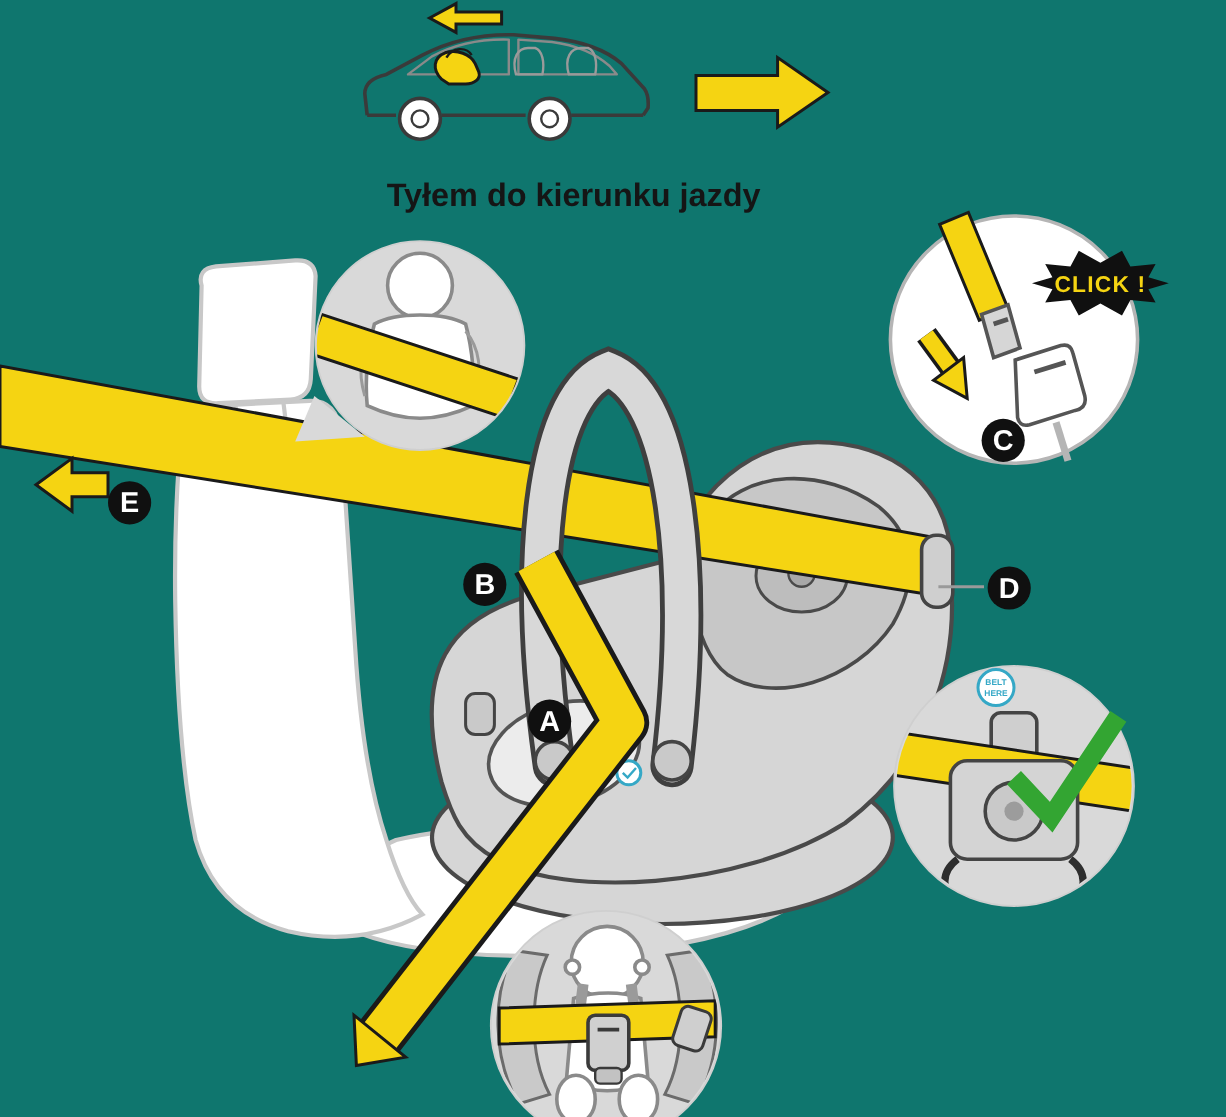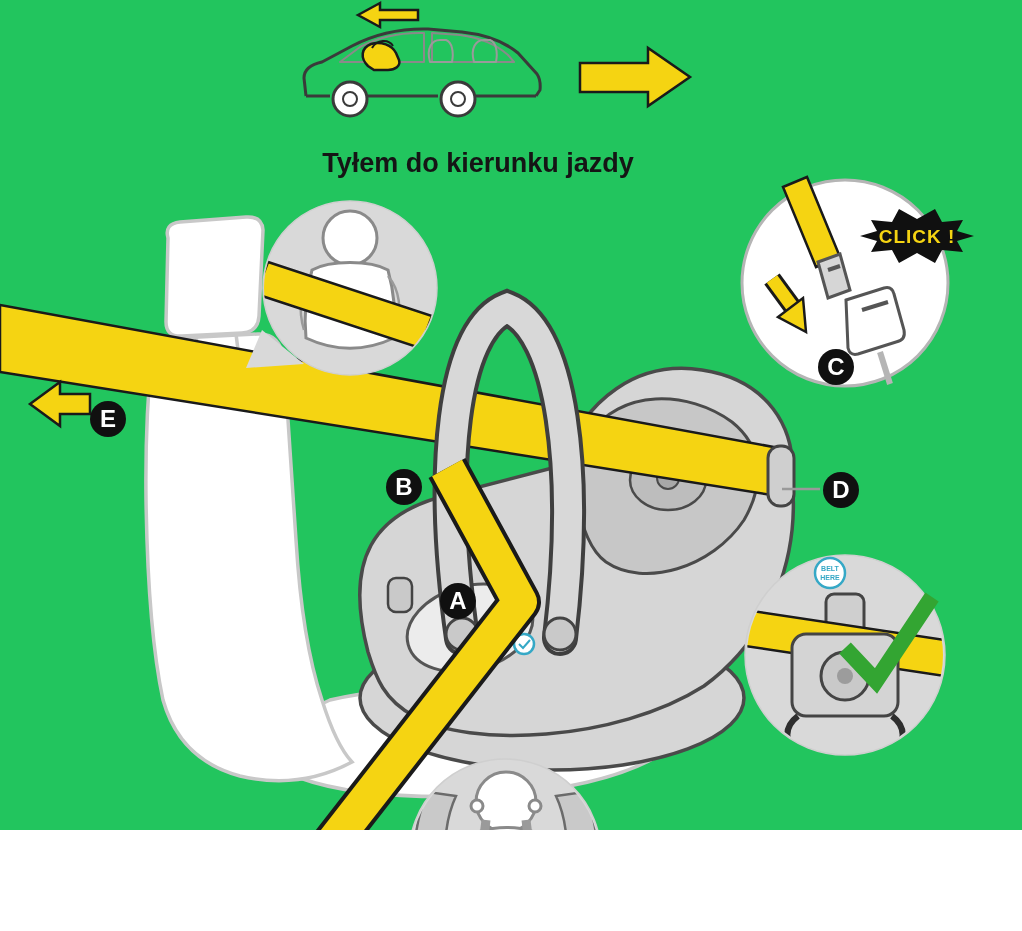--- a/index.html
+++ b/index.html
@@ -1,16 +1,16 @@
 <!DOCTYPE html>
 <html style="--belt: #F5D412; --badge_bg: #101010; --badge_text: #FFFFFF; --click_text: #F5D412; --bubble_bg: #101010; --check: #33A532; --detail_bg: #D9D9D9; --seat_light: #C8C8C8; --belt_here: #35A8C6;"><head>
 <meta charset="utf-8">
 <style>
   html,body{margin:0;padding:0;background:#ffffff;}
-  .stage{position:relative;width:1022px;height:830px;background:#22c55e;overflow:hidden;}
+  .stage{position:relative;width:1022px;height:931px;background:#0f766e;overflow:hidden;}
   svg{display:block;}
   .title-text{font:bold 27px "Liberation Sans",sans-serif;fill:#151515;text-anchor:middle;}
   .badge-circle{fill:var(--badge_bg,#101010);}
   .badge-letter{fill:var(--badge_text,#ffffff);font:bold 24px "Liberation Sans",sans-serif;text-anchor:middle;}
   .belt{fill:var(--belt,#F5D412);stroke:#1a1a1a;stroke-width:2.5;}
   .belt-line{stroke:var(--belt,#F5D412);}
   .outline-dark{stroke:#4a4a4a;stroke-width:3.5;}
   .carrier-fill{fill:#d6d6d6;}
   .seat-line{fill:#ffffff;stroke:var(--seat_light,#c8c8c8);stroke-width:3.5;}
   .detail-bg{fill:var(--detail_bg,#d9d9d9);stroke:#cfcfcf;stroke-width:1.5;}

